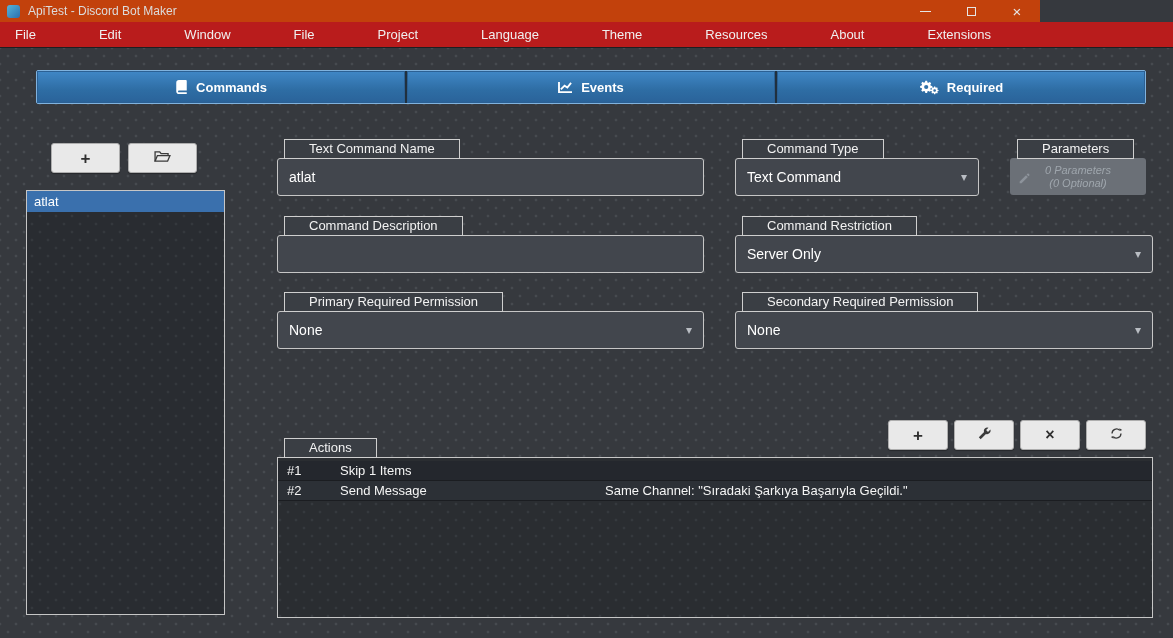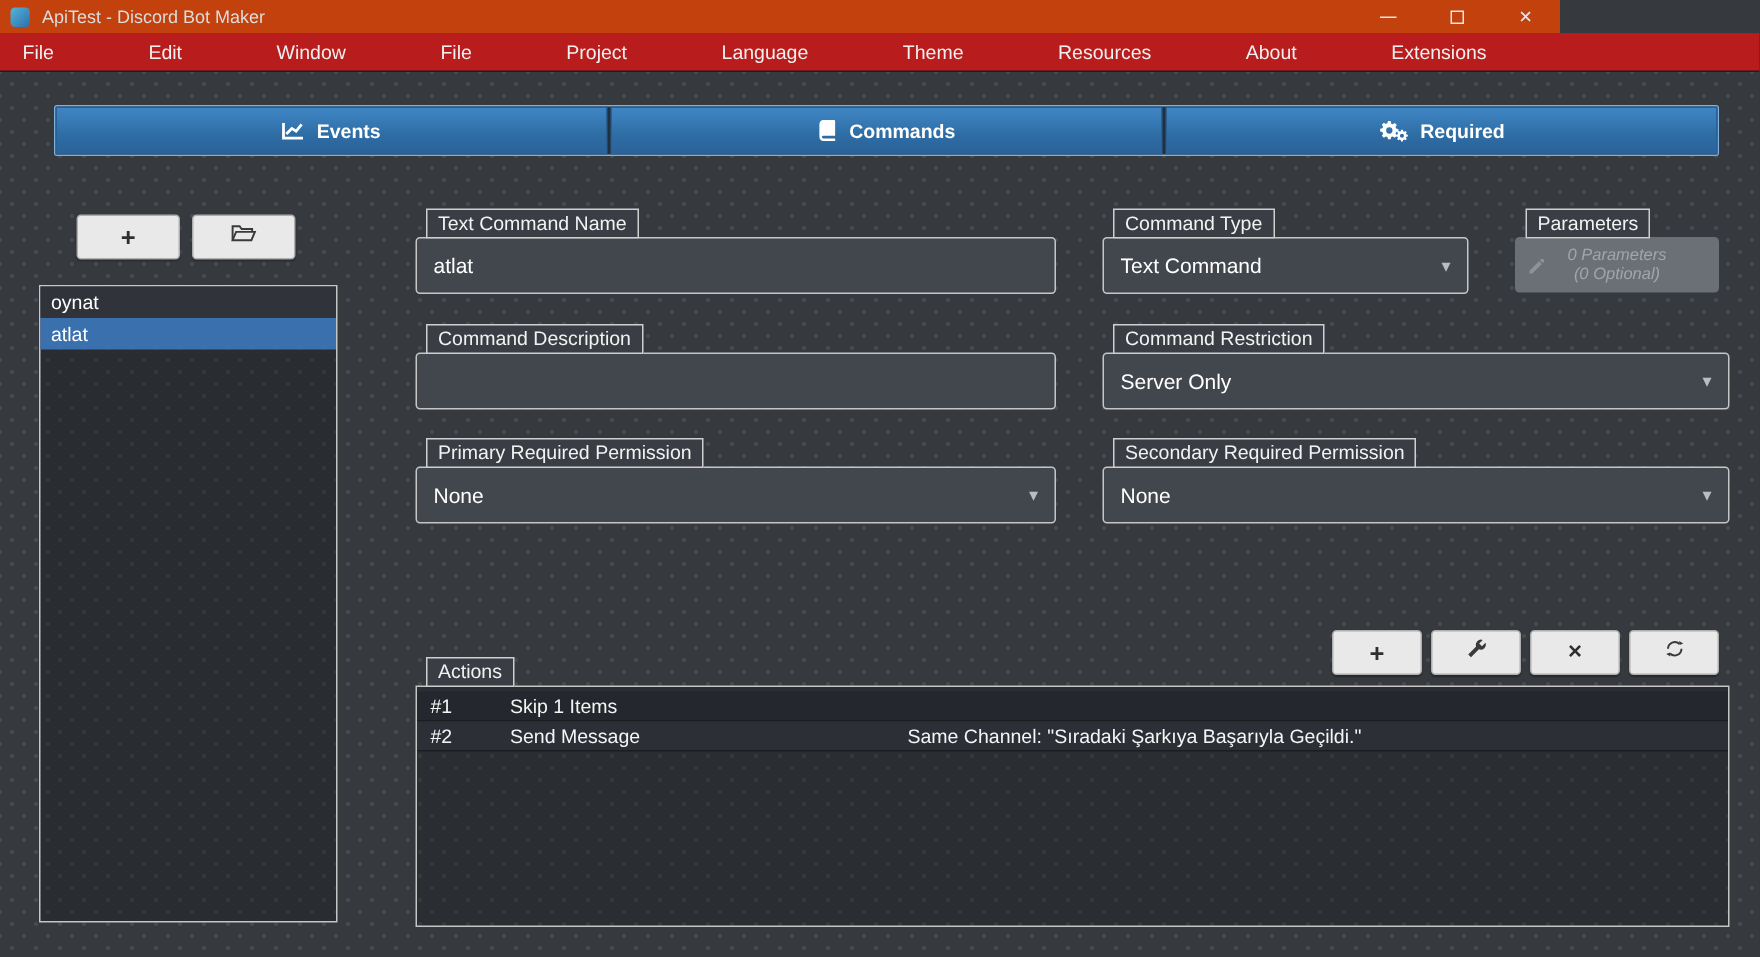--- a/index.html
+++ b/index.html
@@ -39,21 +39,21 @@
 
   
   .cmd-list{position:absolute;left:26px;top:190px;width:199px;height:425px;border:1px solid #c6c6c6;background:rgba(14,16,20,0.30);z-index:2;}
   .cmd-item{height:21px;line-height:21px;padding:0 7px;font-size:13px;color:#fff;cursor:pointer;}
   .cmd-item.shade-a{background:#30333a;}
   .cmd-item.selected{background:#3a70ad;}
   .cmd-item.shade-b{background:#3f434b;}
 
   
   .fgroup{position:absolute;z-index:2;}
-  .flabel{display:inline-block;margin-left:7px;padding:2px 7px 2px;background:#3a3e44;border:1px solid #cfcfcf;font-size:13px;color:#f2f2f2;position:relative;z-index:2;line-height:14px;}
+  .flabel{display:inline-block;margin-left:7px;padding:2px 24px 2px;background:#3a3e44;border:1px solid #cfcfcf;font-size:13px;color:#f2f2f2;position:relative;z-index:2;line-height:14px;}
   .fcontrol,.finput{margin-top:-1px;width:100%;height:38px;background:#42464d;border:1px solid #c6c6c6;border-radius:3px;color:#fff;font-size:14px;padding:0 11px;position:relative;z-index:1;}
   .fcontrol{display:flex;align-items:center;cursor:pointer;}
   .finput{display:block;font-family:"Liberation Sans",sans-serif;outline:none;}
   .caret{position:absolute;right:11px;top:50%;transform:translateY(-50%);color:#b9bdc3;font-size:12px;}
 
   
   .params-box{margin-top:-1px;width:100%;height:37px;background:#6b7077;border-radius:3px;position:relative;display:flex;align-items:center;justify-content:center;z-index:1;}
   .params-text{text-align:center;font-size:11px;color:#9fa6ad;line-height:13px;font-style:italic;}
   .pencil-wrap{position:absolute;left:9px;bottom:7px;}
 
@@ -96,34 +96,34 @@
   <div class="menu-item">Resources</div>
   <div class="menu-item">About</div>
   <div class="menu-item">Extensions</div>
 </div>
 
 <div class="bg"></div>
 
 <div class="tabbar">
   <div class="tab">
     <span class="ticon">
+      <svg width="13" height="14" viewBox="0 0 14 16">
+          <path fill="#fff" d="M13 12V1c0-.6-.4-1-1-1H4C2.3 0 1 1.3 1 3v10c0 1.7 1.3 3 3 3h9v-2H4c-.6 0-1-.4-1-1s.4-1 1-1h9z"></path>
+        </svg>
+    </span>
+    <span>Commands</span>
+  </div>
+  <div class="tab">
+    <span class="ticon">
       <svg width="15" height="13" viewBox="0 0 16 14">
           <path fill="none" stroke="#fff" stroke-width="2" d="M1 1v11h14"></path>
           <path fill="none" stroke="#fff" stroke-width="2" d="M3 9l4-4 3 2 4-5"></path>
         </svg>
     </span>
     <span>Events</span>
-  </div>
-  <div class="tab">
-    <span class="ticon">
-      <svg width="13" height="14" viewBox="0 0 14 16">
-          <path fill="#fff" d="M13 12V1c0-.6-.4-1-1-1H4C2.3 0 1 1.3 1 3v10c0 1.7 1.3 3 3 3h9v-2H4c-.6 0-1-.4-1-1s.4-1 1-1h9z"></path>
-        </svg>
-    </span>
-    <span>Commands</span>
   </div>
   <div class="tab">
     <span class="ticon">
       <svg width="14" height="14" viewBox="0 0 20 20">
           <path fill="#fff" d="M19 11.3V8.7l-2.2-.5a7 7 0 00-.6-1.5l1.2-1.9-1.9-1.9-1.9 1.2a7 7 0 00-1.5-.6L11.6 1H9l-.5 2.2a7 7 0 00-1.5.6L5.1 2.6 3.2 4.5l1.2 1.9a7 7 0 00-.6 1.5L1.6 8.4v2.6l2.2.5a7 7 0 00.6 1.5l-1.2 1.9 1.9 1.9 1.9-1.2a7 7 0 001.5.6l.5 2.2h2.6l.5-2.2a7 7 0 001.5-.6l1.9 1.2 1.9-1.9-1.2-1.9a7 7 0 00.6-1.5l2.2-.5zM10.3 13a3 3 0 110-6 3 3 0 010 6z"></path>
         </svg>
       <svg width="9" height="9" viewBox="0 0 20 20" style="margin-left:-3px;margin-top:6px;">
           <path fill="#fff" d="M19 11.3V8.7l-2.2-.5a7 7 0 00-.6-1.5l1.2-1.9-1.9-1.9-1.9 1.2a7 7 0 00-1.5-.6L11.6 1H9l-.5 2.2a7 7 0 00-1.5.6L5.1 2.6 3.2 4.5l1.2 1.9a7 7 0 00-.6 1.5L1.6 8.4v2.6l2.2.5a7 7 0 00.6 1.5l-1.2 1.9 1.9 1.9 1.9-1.2a7 7 0 001.5.6l.5 2.2h2.6l.5-2.2a7 7 0 001.5-.6l1.9 1.2 1.9-1.9-1.2-1.9a7 7 0 00.6-1.5l2.2-.5zM10.3 13a3 3 0 110-6 3 3 0 010 6z"></path>
         </svg>
     </span>
@@ -137,21 +137,20 @@
 <div class="btn" style="left:128px;top:143px;">
   <span>
     <svg width="17" height="13" viewBox="0 0 18 14" fill="none" stroke="#3a3a3a" stroke-width="1.4">
         <path d="M1 12V2h5l1.5 2H15v2"></path>
         <path d="M3.5 6H17l-2.5 6H1z"></path>
       </svg>
   </span>
 </div>
 
 <div class="cmd-list">
-  <div class="cmd-item shade-a">oynat</div>
   <div class="cmd-item selected">atlat</div>
 </div>
 
 <div class="fgroup" style="left:277px;top:139px;width:427px;">
   <div class="flabel">Text Command Name</div>
   <input class="finput" type="text" value="atlat" style="">
 </div>
 
 <div class="fgroup" style="left:735px;top:139px;width:244px;">
   <div class="flabel">Command Type</div>

